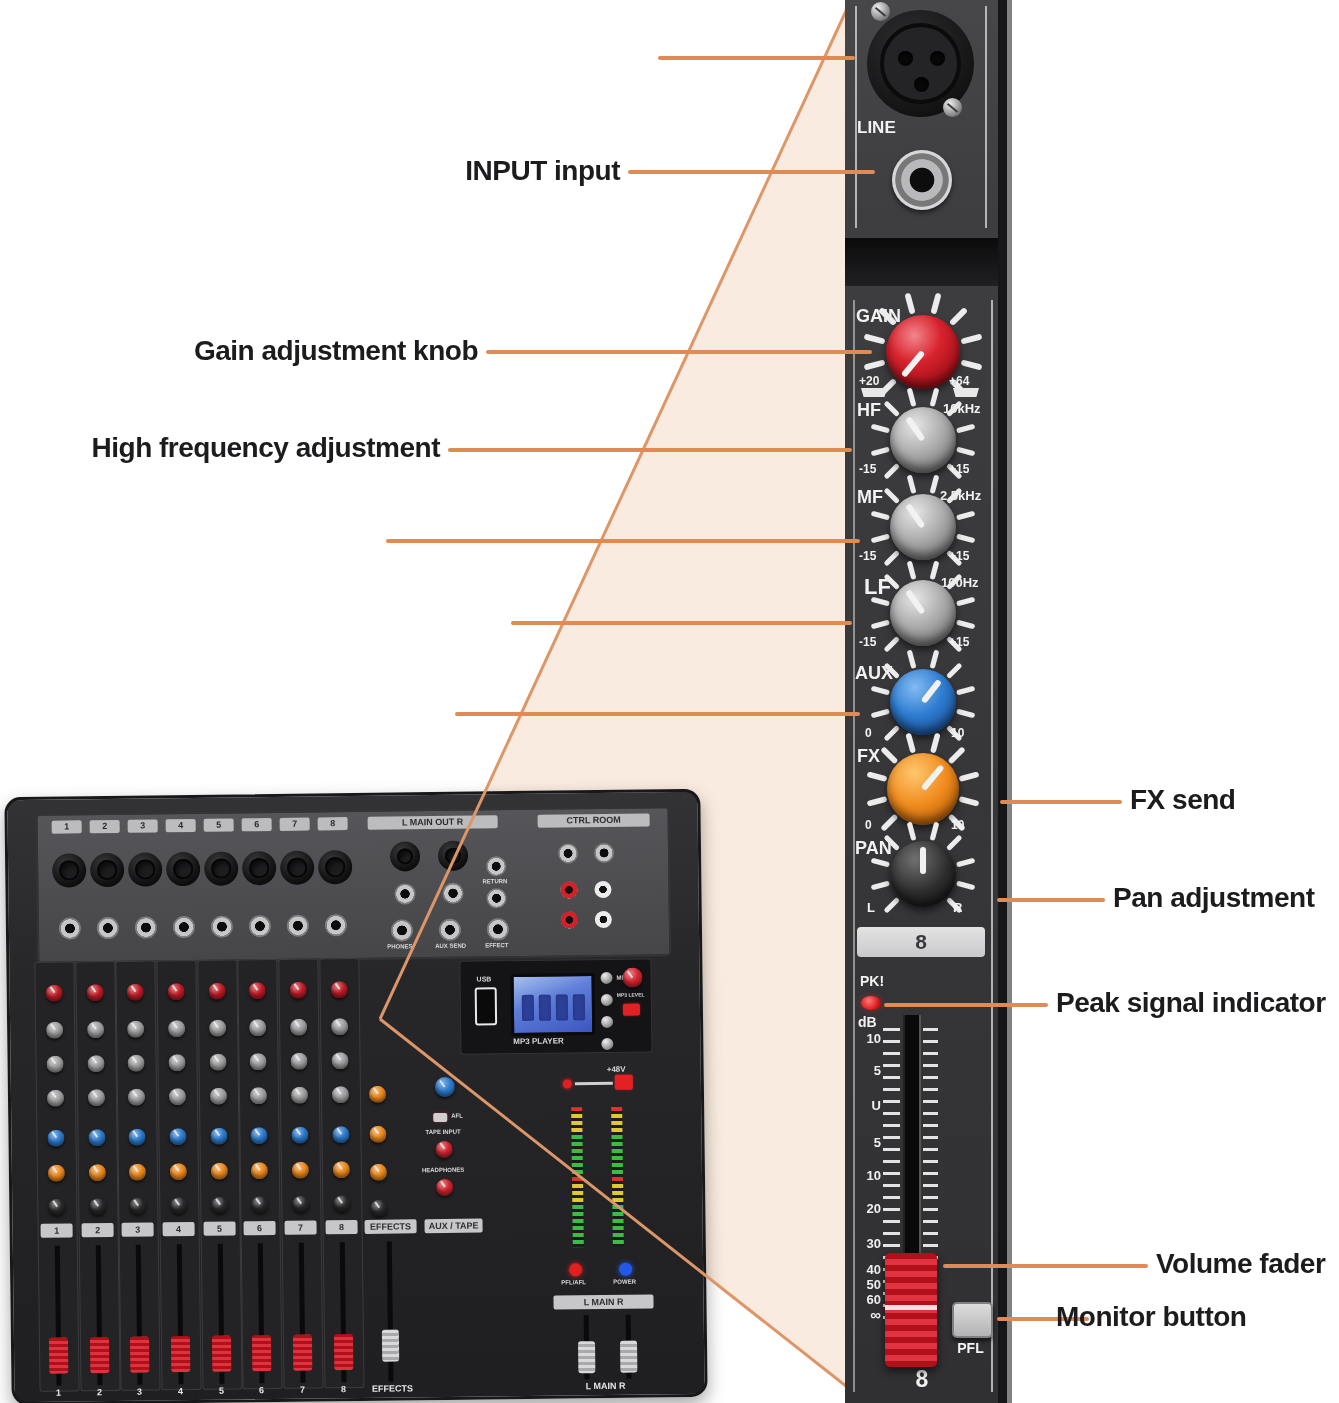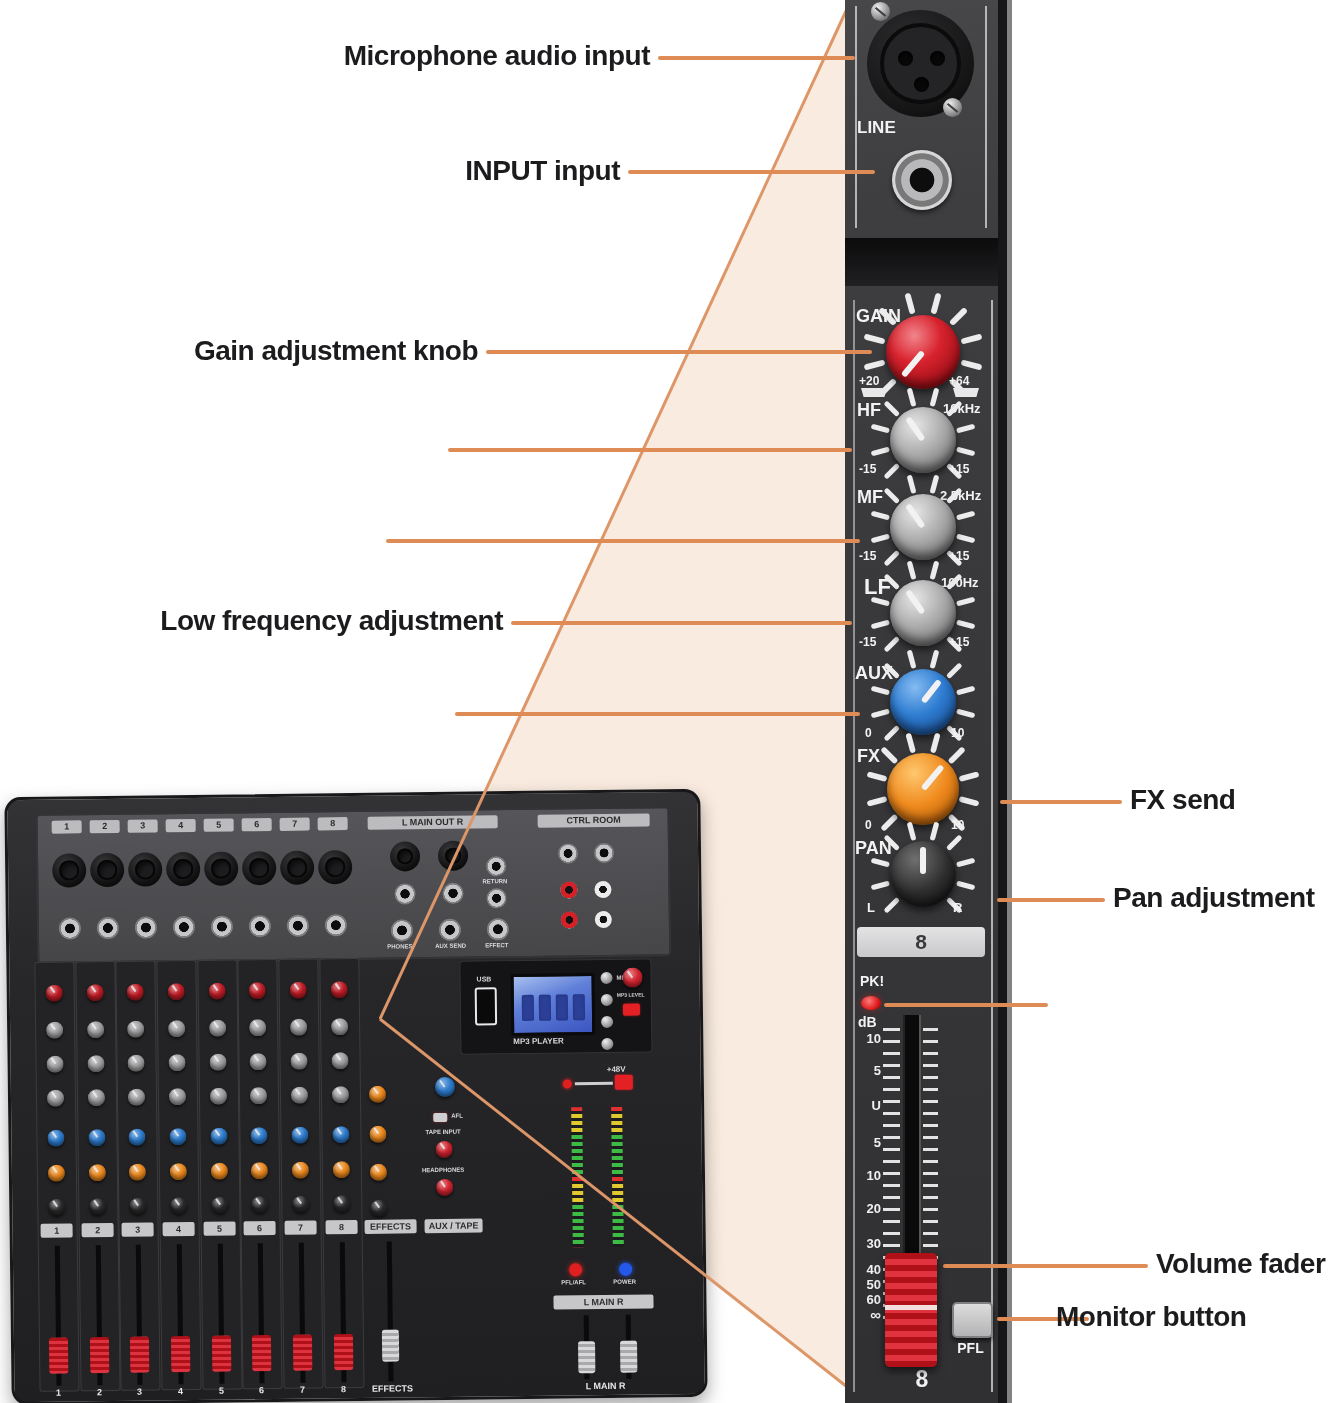--- a/index.html
+++ b/index.html
@@ -477,45 +477,45 @@
       </div>
 
     <div id="pfl-btn"></div>
     <div class="plabel" style="left:107px;top:1340px;width:37px;text-align:center;font-size:14px">PFL</div>
 
     <div class="plabel" style="left:52px;top:1366px;width:50px;text-align:center;font-size:23px">8</div>
   </div>
   <div id="panel-edge"></div>
   <div id="panel-face"></div>
 
-  <div class="callout-text" style="right:689px;top:40px">Microphone audio input</div>
   <div class="callout-line" style="left:658px;top:56px;width:197px"></div>
 
   <div class="callout-text" style="right:719px;top:155px">INPUT input</div>
   <div class="callout-line" style="left:628px;top:170px;width:247px"></div>
 
   <div class="callout-text" style="right:861px;top:335px">Gain adjustment knob</div>
   <div class="callout-line" style="left:486px;top:350px;width:386px"></div>
 
+  <div class="callout-text" style="right:899px;top:432px">High frequency adjustment</div>
   <div class="callout-line" style="left:448px;top:448px;width:404px"></div>
 
   <div class="callout-line" style="left:386px;top:539px;width:474px"></div>
 
-  <div class="callout-text" style="right:836px;top:605px">Low frequency adjustment</div>
   <div class="callout-line" style="left:511px;top:621px;width:341px"></div>
 
   <div class="callout-line" style="left:455px;top:712px;width:405px"></div>
 
   <div class="callout-line" style="left:1000px;top:800px;width:122px"></div>
   <div class="callout-text" style="left:1130px;top:784px">FX send</div>
 
   <div class="callout-line" style="left:997px;top:898px;width:108px"></div>
   <div class="callout-text" style="left:1113px;top:882px">Pan adjustment</div>
 
   <div class="callout-line" style="left:884px;top:1003px;width:164px;z-index:55"></div>
+  <div class="callout-text" style="left:1056px;top:987px">Peak signal indicator</div>
 
   <div class="callout-line" style="left:943px;top:1264px;width:205px;z-index:55"></div>
   <div class="callout-text" style="left:1156px;top:1248px">Volume fader</div>
 
   <div class="callout-line" style="left:997px;top:1317px;width:92px"></div>
   <div class="callout-text" style="left:1056px;top:1301px">Monitor button</div>
 
 </div>
 
 </body></html>

